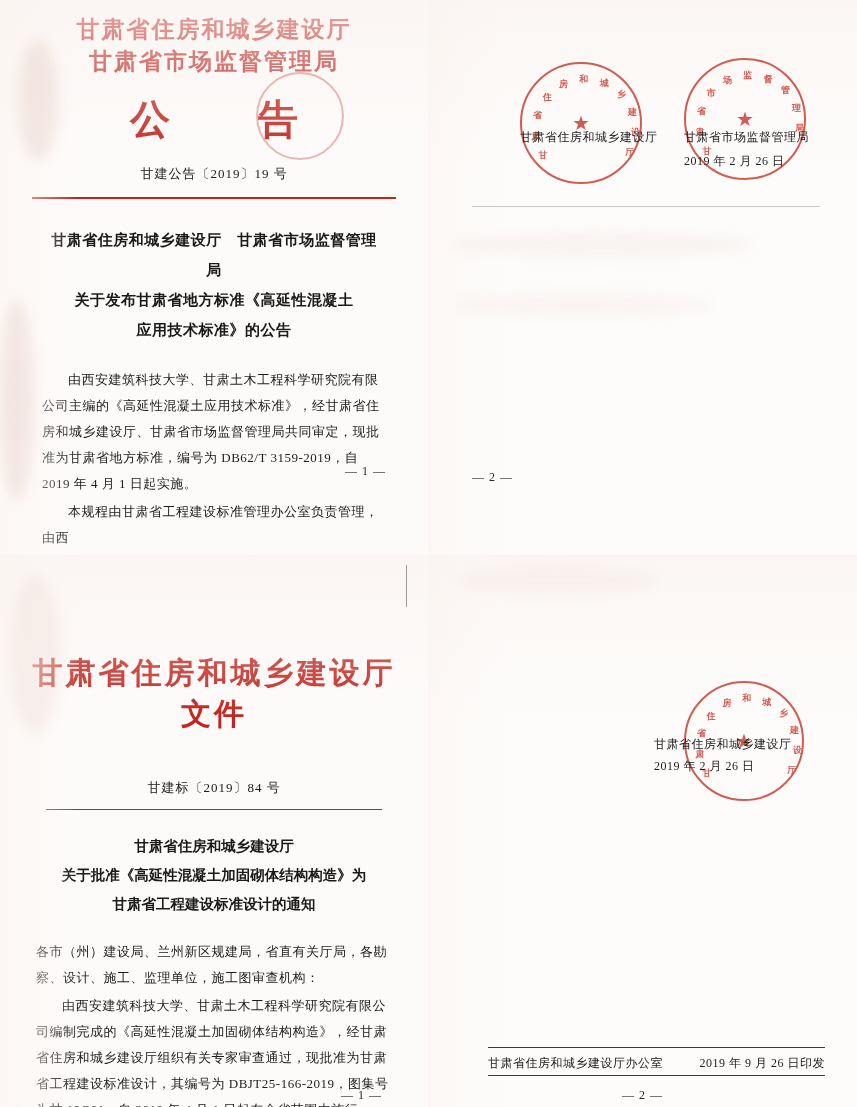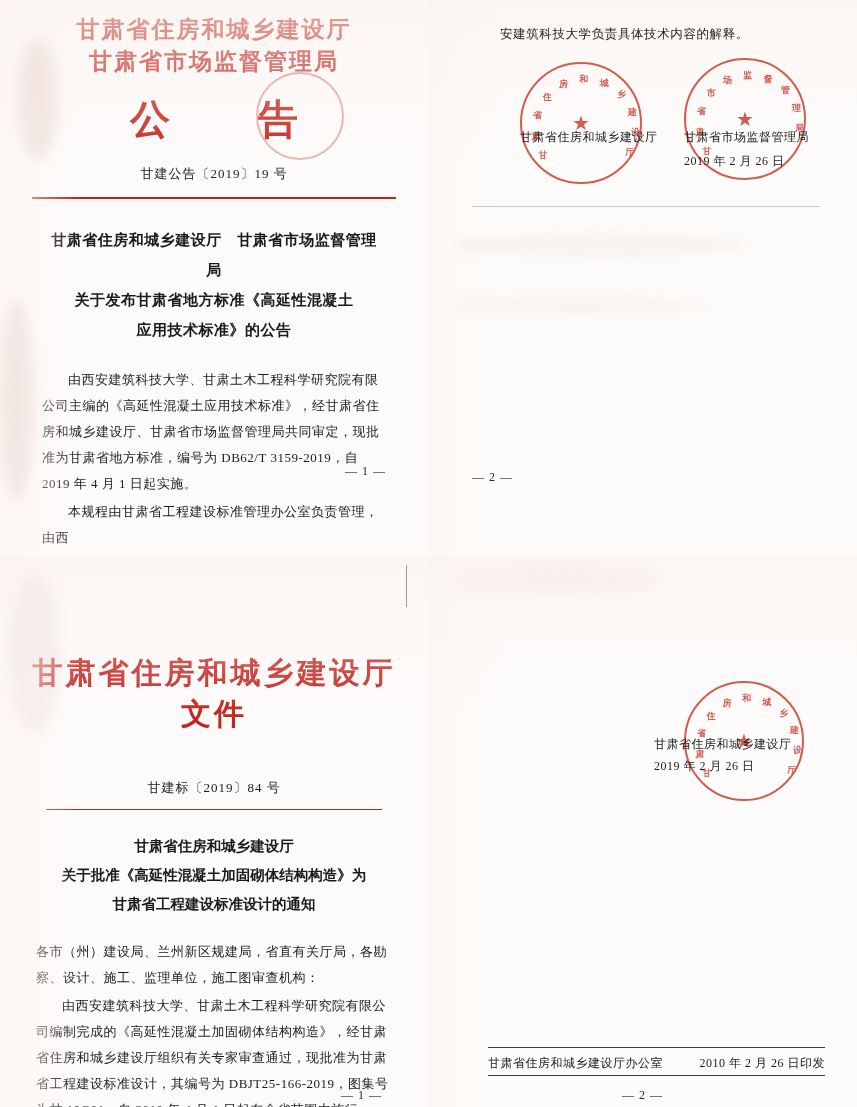--- a/index.html
+++ b/index.html
@@ -275,21 +275,20 @@
   </div>
 
   <div class="page-num" style="right:42px; bottom:76px;">— 1 —</div>
 </div>
 
 <div class="sheet" id="page-tr">
   <div class="paper-tint"></div>
   <div class="smudge" style="left:24px; top:232px; width:300px; height:26px; opacity:.5;"></div>
   <div class="smudge" style="left:24px; top:294px; width:260px; height:22px; opacity:.45;"></div>
 
-  <div class="tr-line">安建筑科技大学负责具体技术内容的解释。</div>
 
   <div class="seal" style="left:92px; top:62px; width:118px; height:118px;">
     <div class="star">★</div>
     <div class="ring-text">
       <span style="transform: rotate(-122deg) translate(0,-50px) rotate(122deg);">甘</span>
       <span style="transform: rotate(-98deg) translate(0,-50px) rotate(98deg);">肃</span>
       <span style="transform: rotate(-74deg) translate(0,-50px) rotate(74deg);">省</span>
       <span style="transform: rotate(-50deg) translate(0,-50px) rotate(50deg);">住</span>
       <span style="transform: rotate(-26deg) translate(0,-50px) rotate(26deg);">房</span>
       <span style="transform: rotate(-2deg) translate(0,-50px) rotate(2deg);">和</span>
@@ -376,18 +375,18 @@
   </div>
 
   <div class="sigblock">
     <div>甘肃省住房和城乡建设厅</div>
     <div>2019 年 2 月 26 日</div>
   </div>
 
   <div class="footer-rule" style="top:492px;"></div>
   <div class="footer-row" style="top:500px;">
     <span>甘肃省住房和城乡建设厅办公室</span>
-    <span>2010 年 2 月 26 日印发</span>
+    <span>2019 年 9 月 26 日印发</span>
   </div>
   <div class="footer-rule" style="top:520px;"></div>
 
   <div class="page-num" style="left:50%; transform:translateX(-50%); bottom:4px;">— 2 —</div>
 </div>
 
 </body></html>

